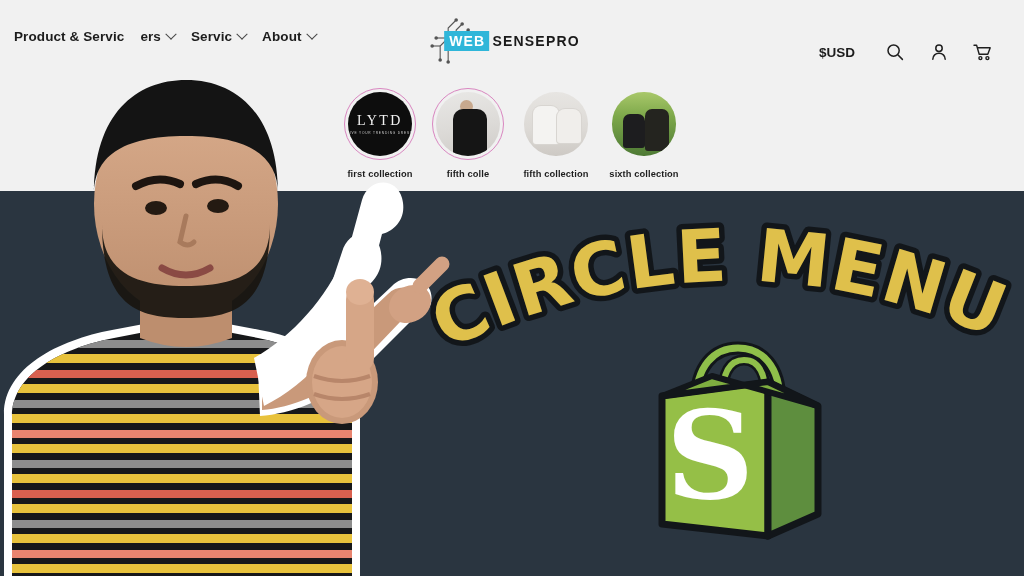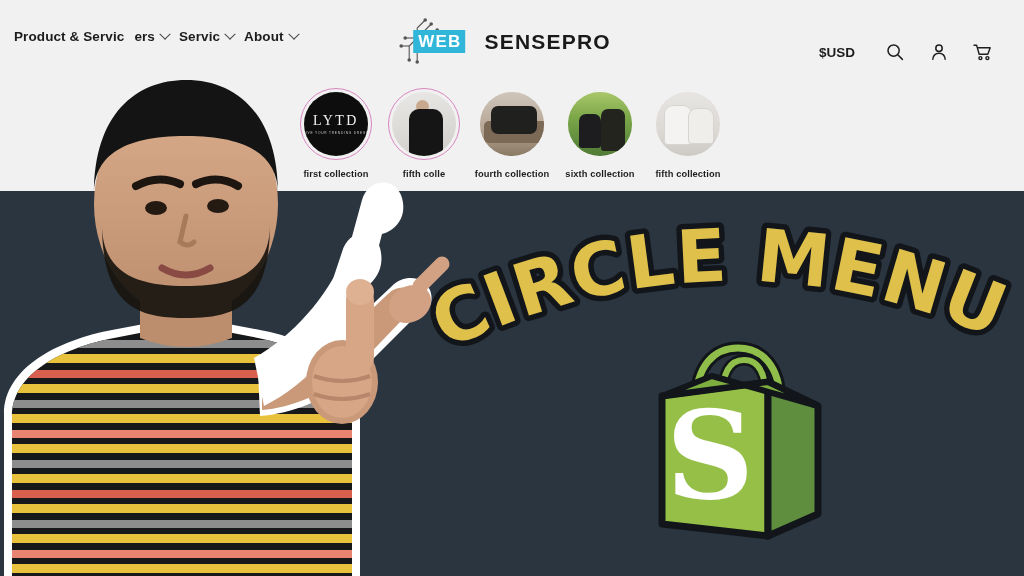--- a/index.html
+++ b/index.html
@@ -25,21 +25,21 @@
     overflow: hidden;
   }
 
   
   .site-header {
     position: absolute; left: 0; top: 0;
     width: 1024px; height: 80px;
   }
   .nav-left {
     position: absolute; left: 14px; top: 29px;
-    display: flex; align-items: center; gap: 10px;
+    display: flex; align-items: center; gap: 16px;
     white-space: nowrap;
   }
   .nav-item {
     display: flex; align-items: center; gap: 6px;
     font-size: 13.5px; font-weight: 700; color: #1c1c1c;
     letter-spacing: .1px;
     cursor: pointer;
   }
   .nav-item .chev {
     display: inline-block;
@@ -60,34 +60,34 @@
   .logo-circuit {
     position: absolute; left: -18px; top: -8px;
     width: 58px; height: 50px;
     opacity: .85;
   }
   .logo-web {
     position: relative;
     background: #2fb6d9;
     color: #ffffff;
     font-weight: 800;
-    font-size: 17px;
+    font-size: 14px;
     letter-spacing: 1.2px;
     padding: 3px 4px 3px 5px;
     line-height: 1;
     z-index: 2;
   }
   .logo-sensepro {
     position: relative;
     color: #1a1a1a;
     font-weight: 800;
-    font-size: 21px;
+    font-size: 14px;
     letter-spacing: 1.2px;
     line-height: 1;
-    padding-left: 19px;
+    padding-left: 3px;
     z-index: 2;
   }
 
   
   .nav-right {
     position: absolute; right: 30px; top: 40px;
     transform: translateY(-50%);
     display: flex; align-items: center; gap: 22px; margin-top: 12px;
   }
   .currency {
@@ -325,39 +325,33 @@
       </div>
 
       <div class="collection">
         <div class="circle-ring ringed">
           <div class="thumb t2"></div>
         </div>
         <div class="collection-label">fifth colle</div>
       </div>
 
 
+
       <div class="collection">
         <div class="circle-ring plain">
-          <div class="thumb t4"></div>
-        </div>
-        <div class="collection-label">fourth collection</div>
+          <div class="thumb t5"></div>
+        </div>
+        <div class="collection-label">fifth collection</div>
       </div>
 
       <div class="collection">
         <div class="circle-ring plain">
           <div class="thumb t6"></div>
         </div>
         <div class="collection-label">sixth collection</div>
-      </div>
-
-      <div class="collection">
-        <div class="circle-ring plain">
-          <div class="thumb t5"></div>
-        </div>
-        <div class="collection-label">fifth collection</div>
       </div>
 
     </div>
   </div>
 
   <div class="hero"></div>
 
   <div class="wordmark">
     <svg width="580" height="130" viewBox="0 0 580 130">
       <defs>

